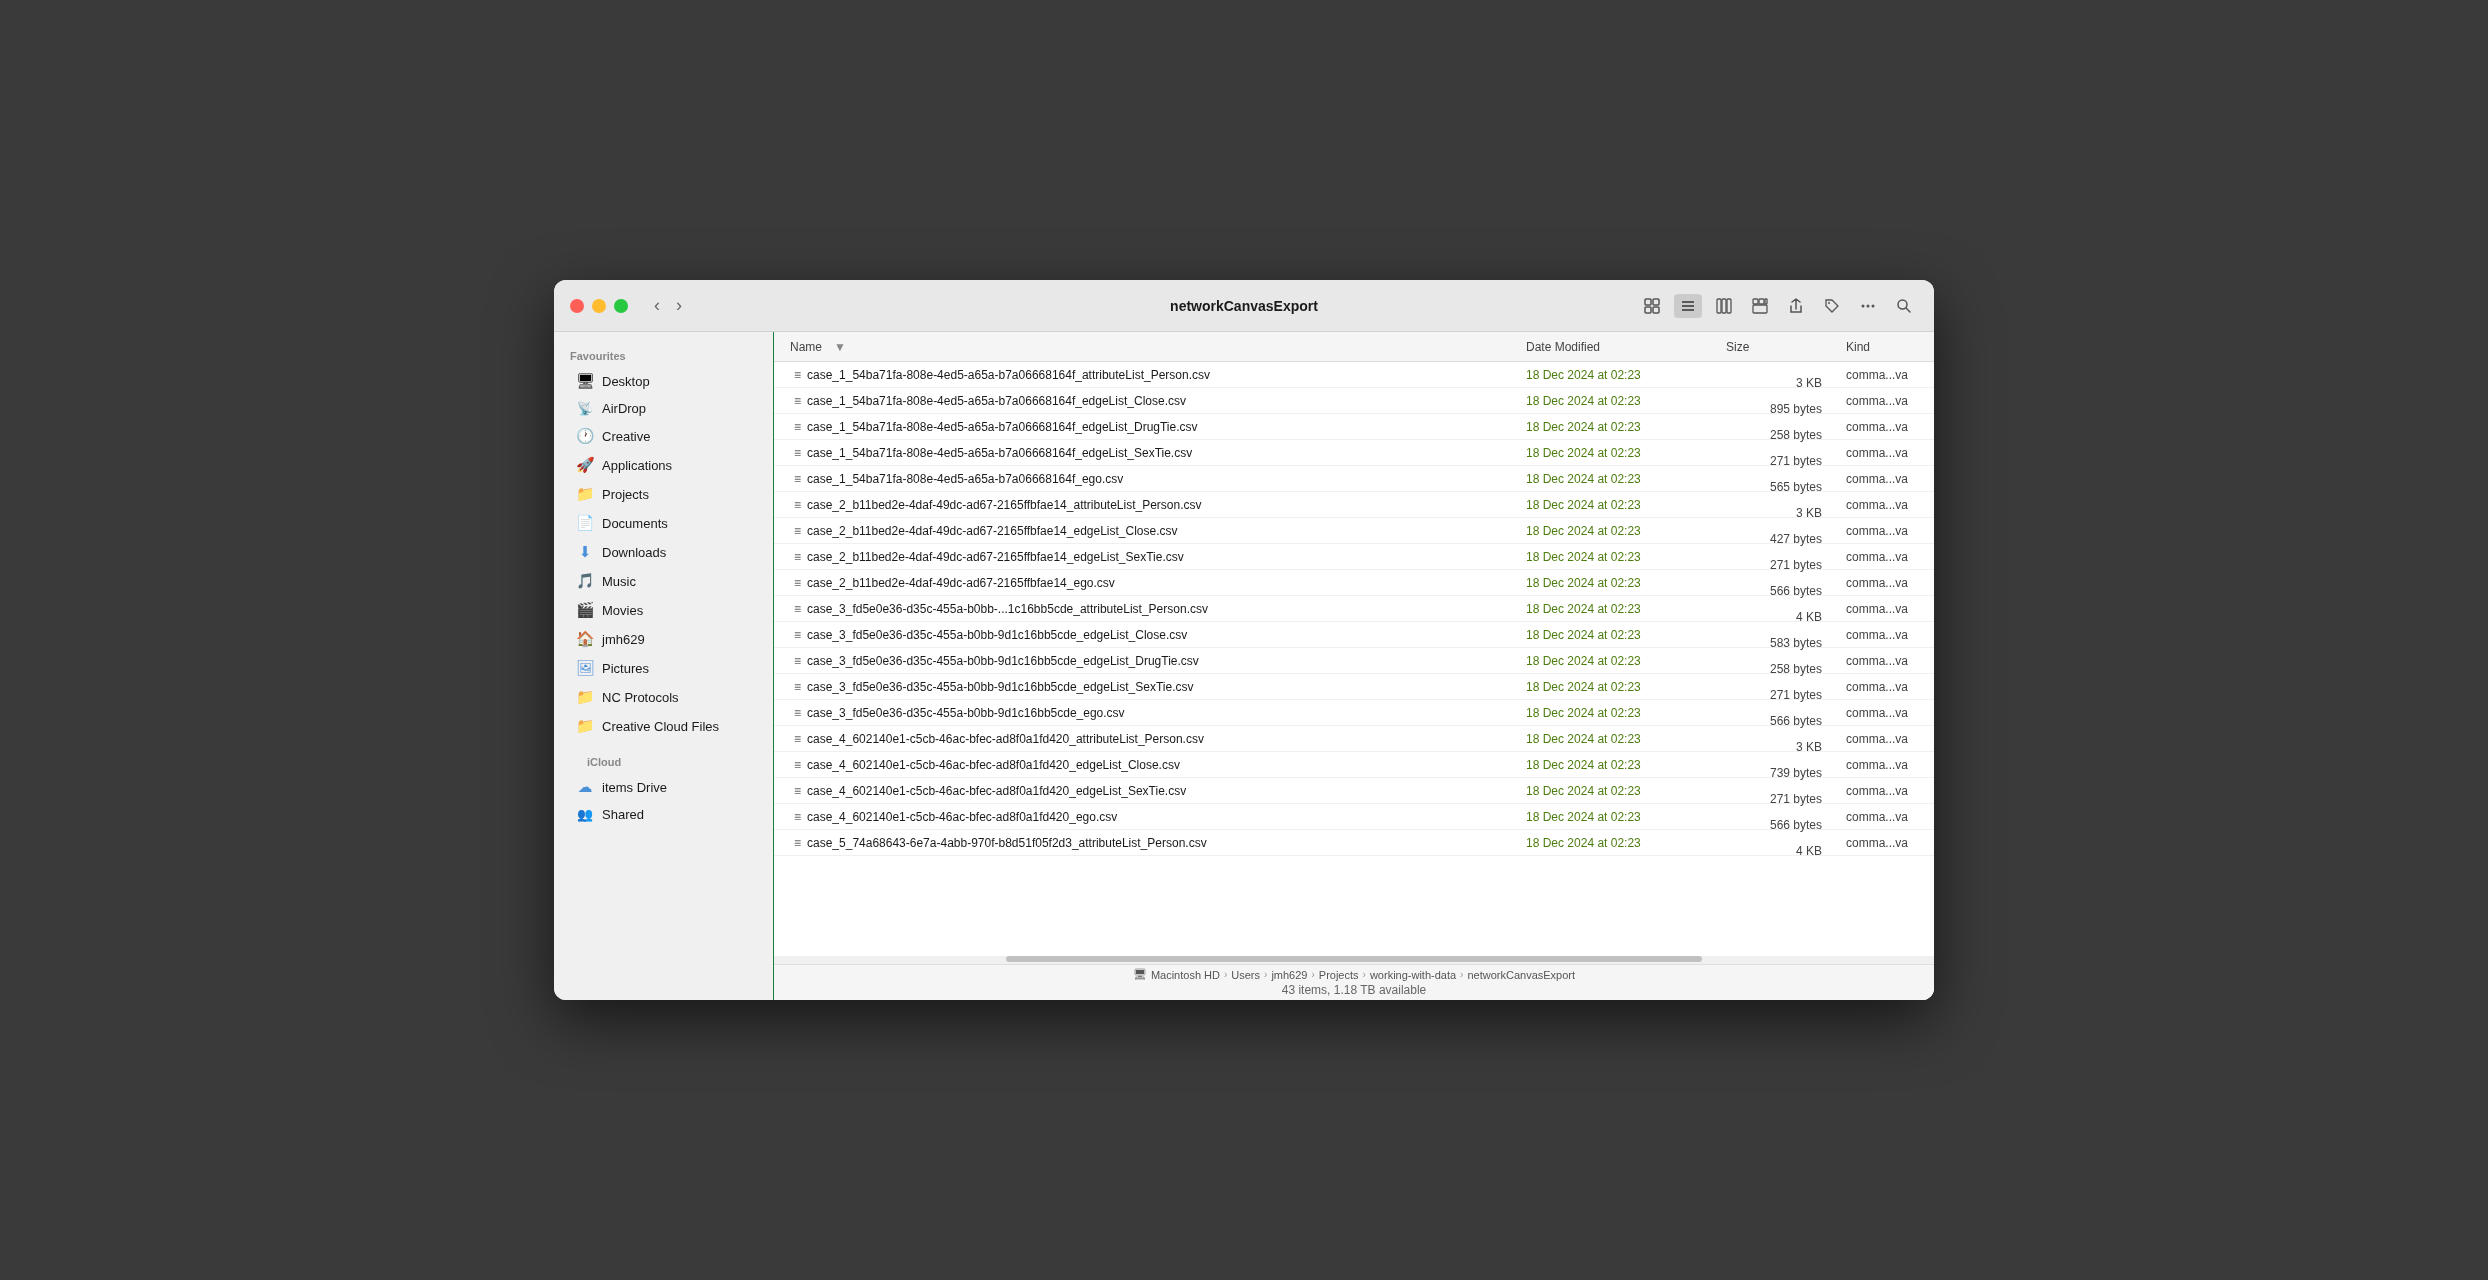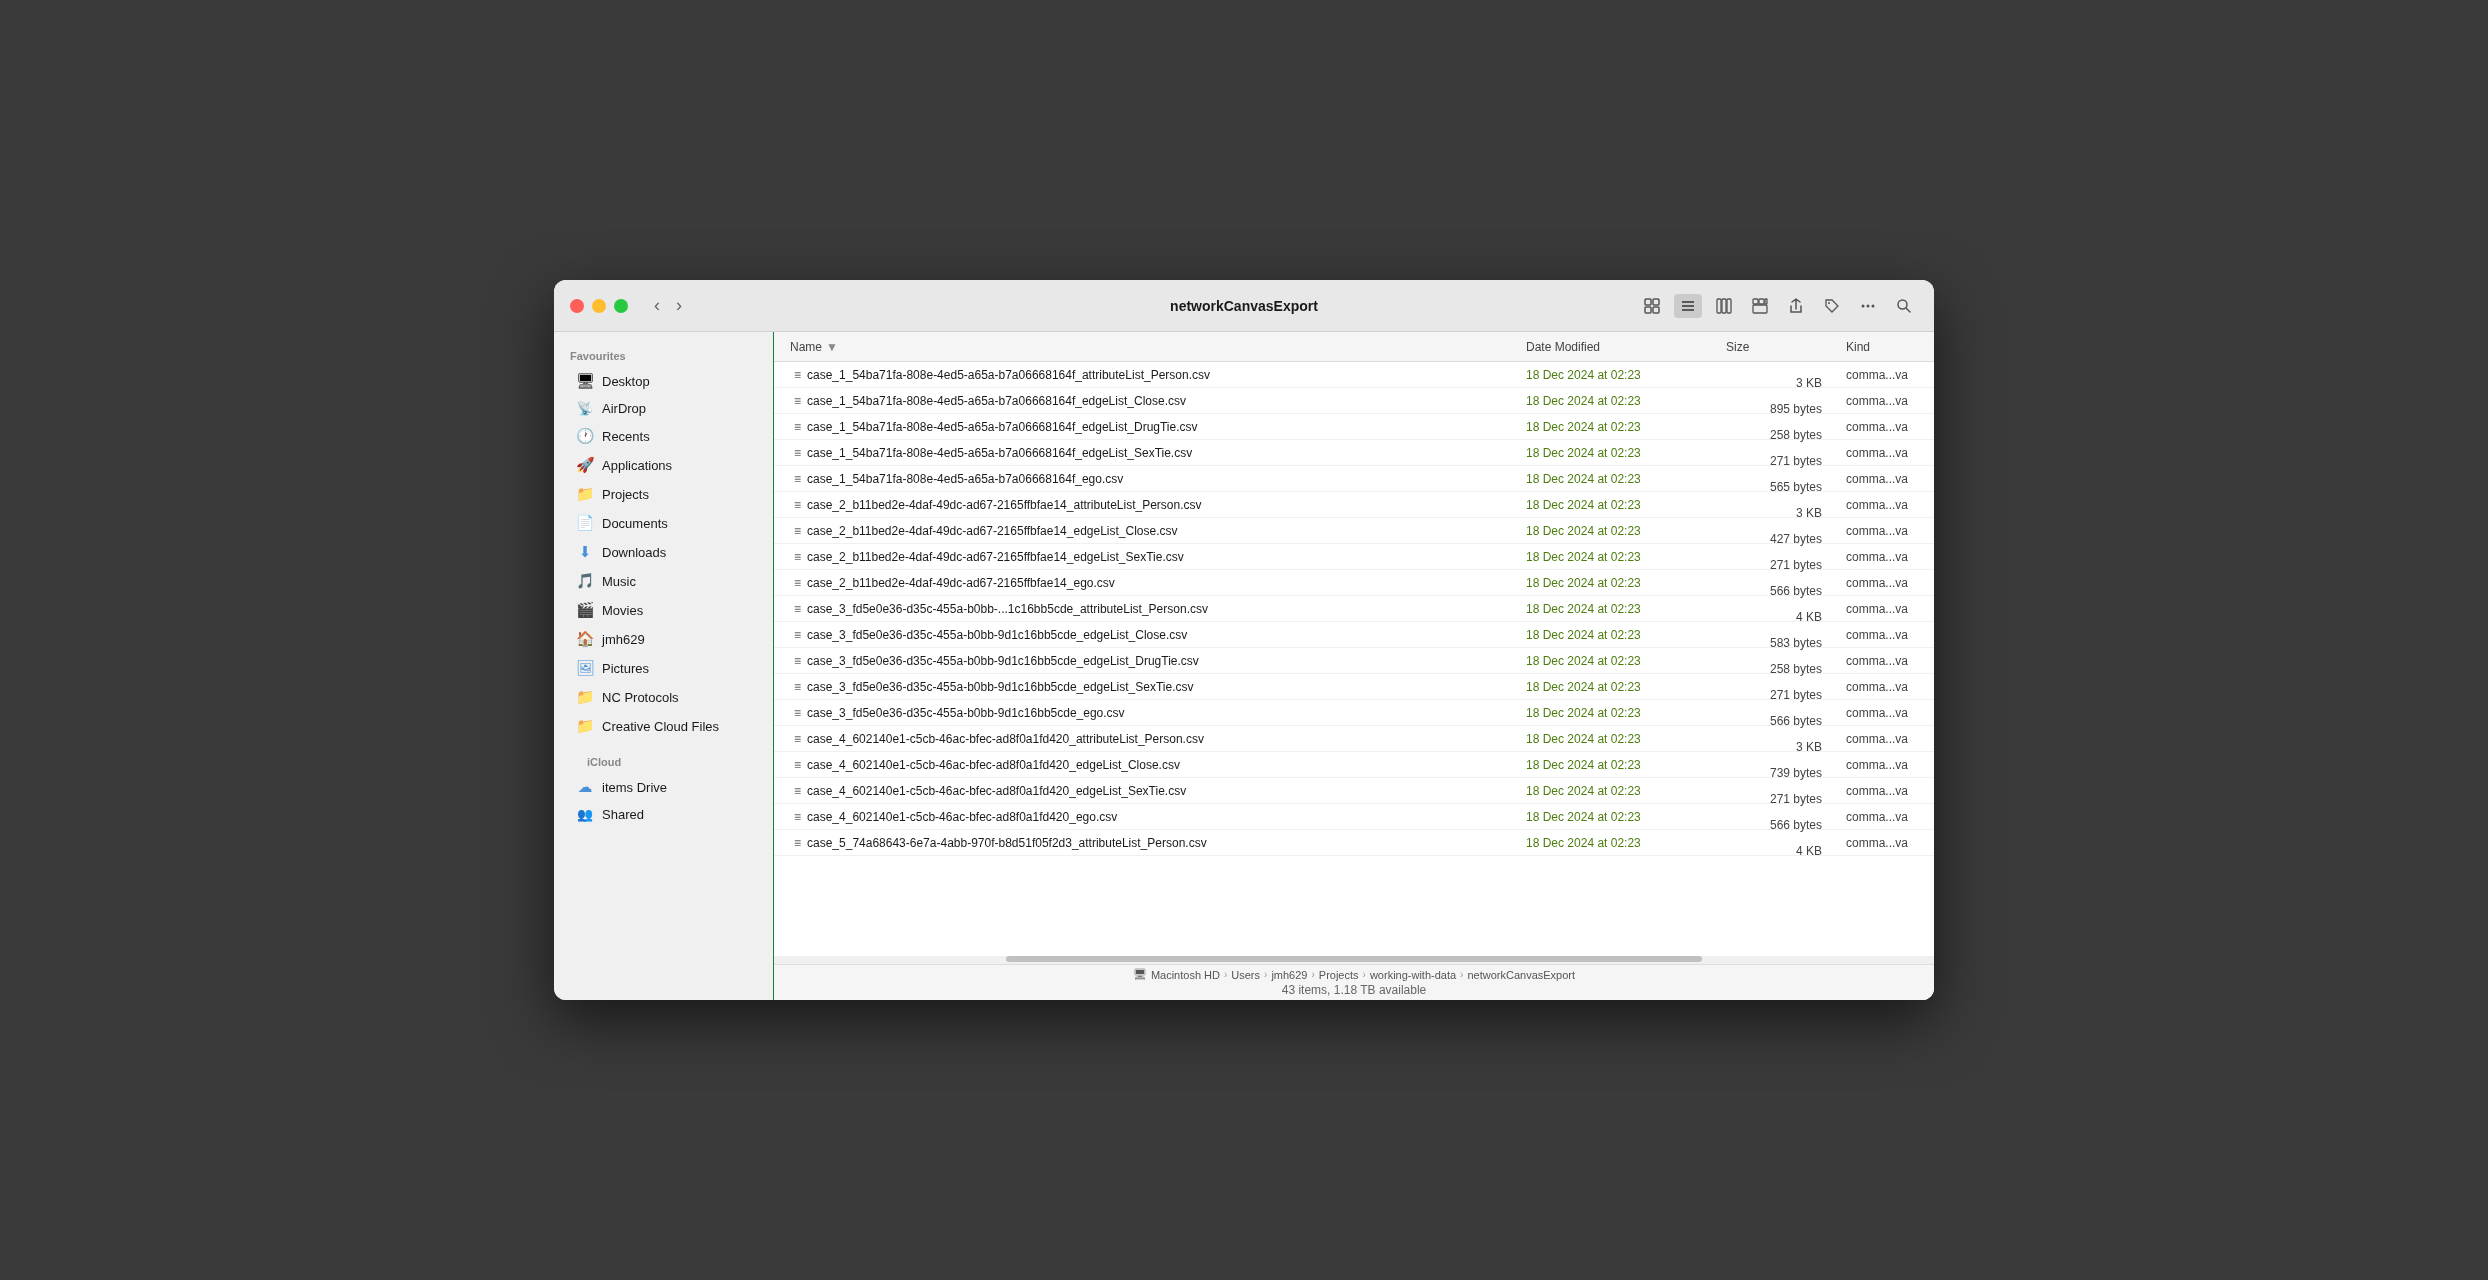--- a/index.html
+++ b/index.html
@@ -144,21 +144,21 @@
       flex-shrink: 0;
     }
     .col-name {
       flex: 1;
       padding: 0 16px;
       font-size: 12px;
       font-weight: 500;
       color: #444;
       display: flex;
       align-items: center;
-      gap: 4px;
+      gap: 12px;
     }
     .col-date { width: 200px; padding: 0 12px; font-size: 12px; font-weight: 500; color: #444; flex-shrink: 0; }
     .col-size { width: 120px; padding: 0 12px; font-size: 12px; font-weight: 500; color: #444; text-align: left; flex-shrink: 0; }
     .col-kind { width: 100px; padding: 0 12px; font-size: 12px; font-weight: 500; color: #444; flex-shrink: 0; }
     .file-rows {
       flex: 1;
       overflow-y: auto;
     }
     .file-rows::-webkit-scrollbar { width: 8px; height: 8px; }
     .file-rows::-webkit-scrollbar-track { background: #f0f0f0; }
@@ -315,21 +315,21 @@
       <div class="sidebar-item">
         <span class="sidebar-icon">🖥</span>
         <span class="sidebar-label">Desktop</span>
       </div>
       <div class="sidebar-item">
         <span class="sidebar-icon" style="color:#4a90d9; font-size:13px;">📡</span>
         <span class="sidebar-label">AirDrop</span>
       </div>
       <div class="sidebar-item">
         <span class="sidebar-icon" style="color:#4a90d9;">🕐</span>
-        <span class="sidebar-label">Recents</span>
+        <span class="sidebar-label">Creative</span>
       </div>
       <div class="sidebar-item">
         <span class="sidebar-icon" style="color:#4a90d9;">🚀</span>
         <span class="sidebar-label">Applications</span>
       </div>
       <div class="sidebar-item">
         <span class="sidebar-icon" style="color:#4a90d9;">📁</span>
         <span class="sidebar-label">Projects</span>
       </div>
       <div class="sidebar-item">

